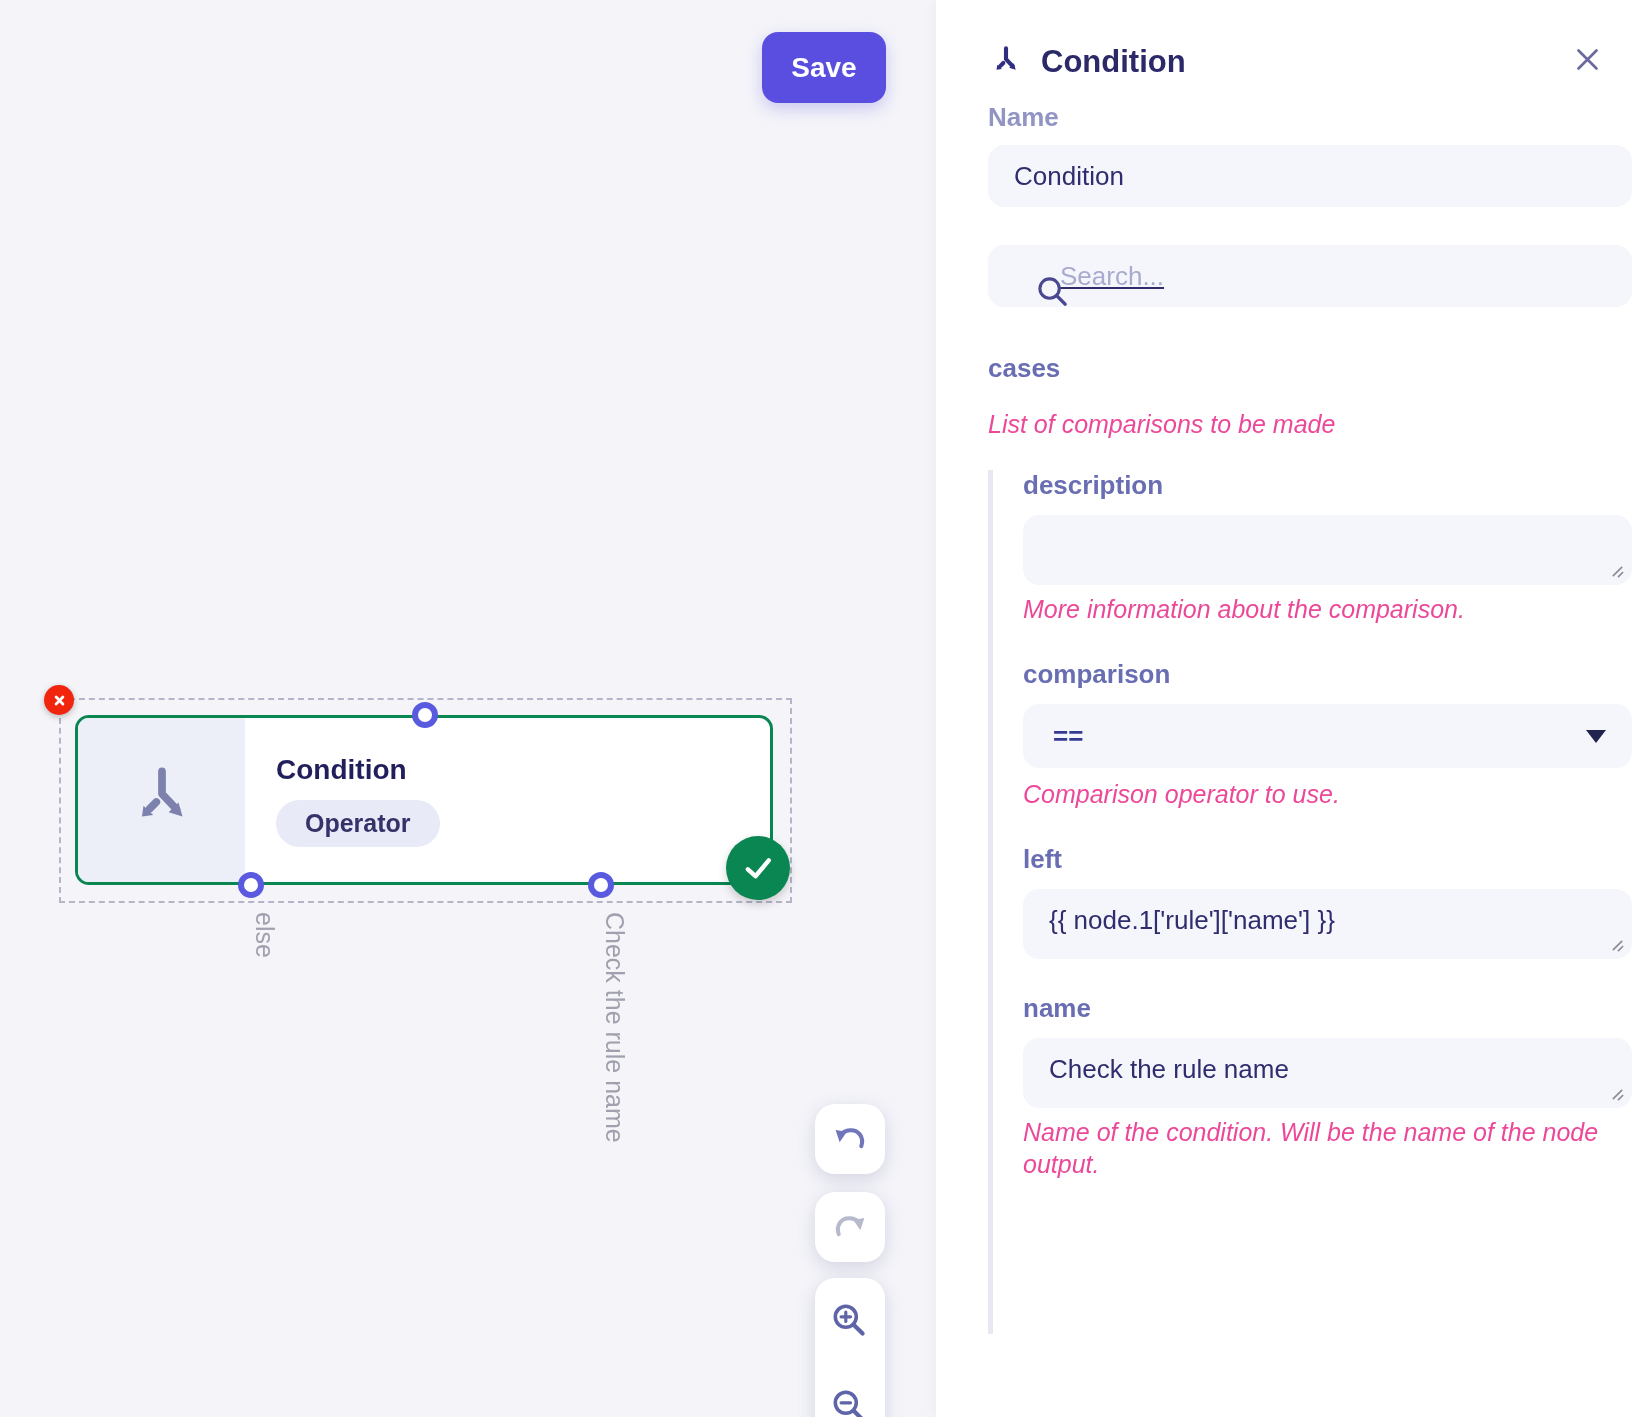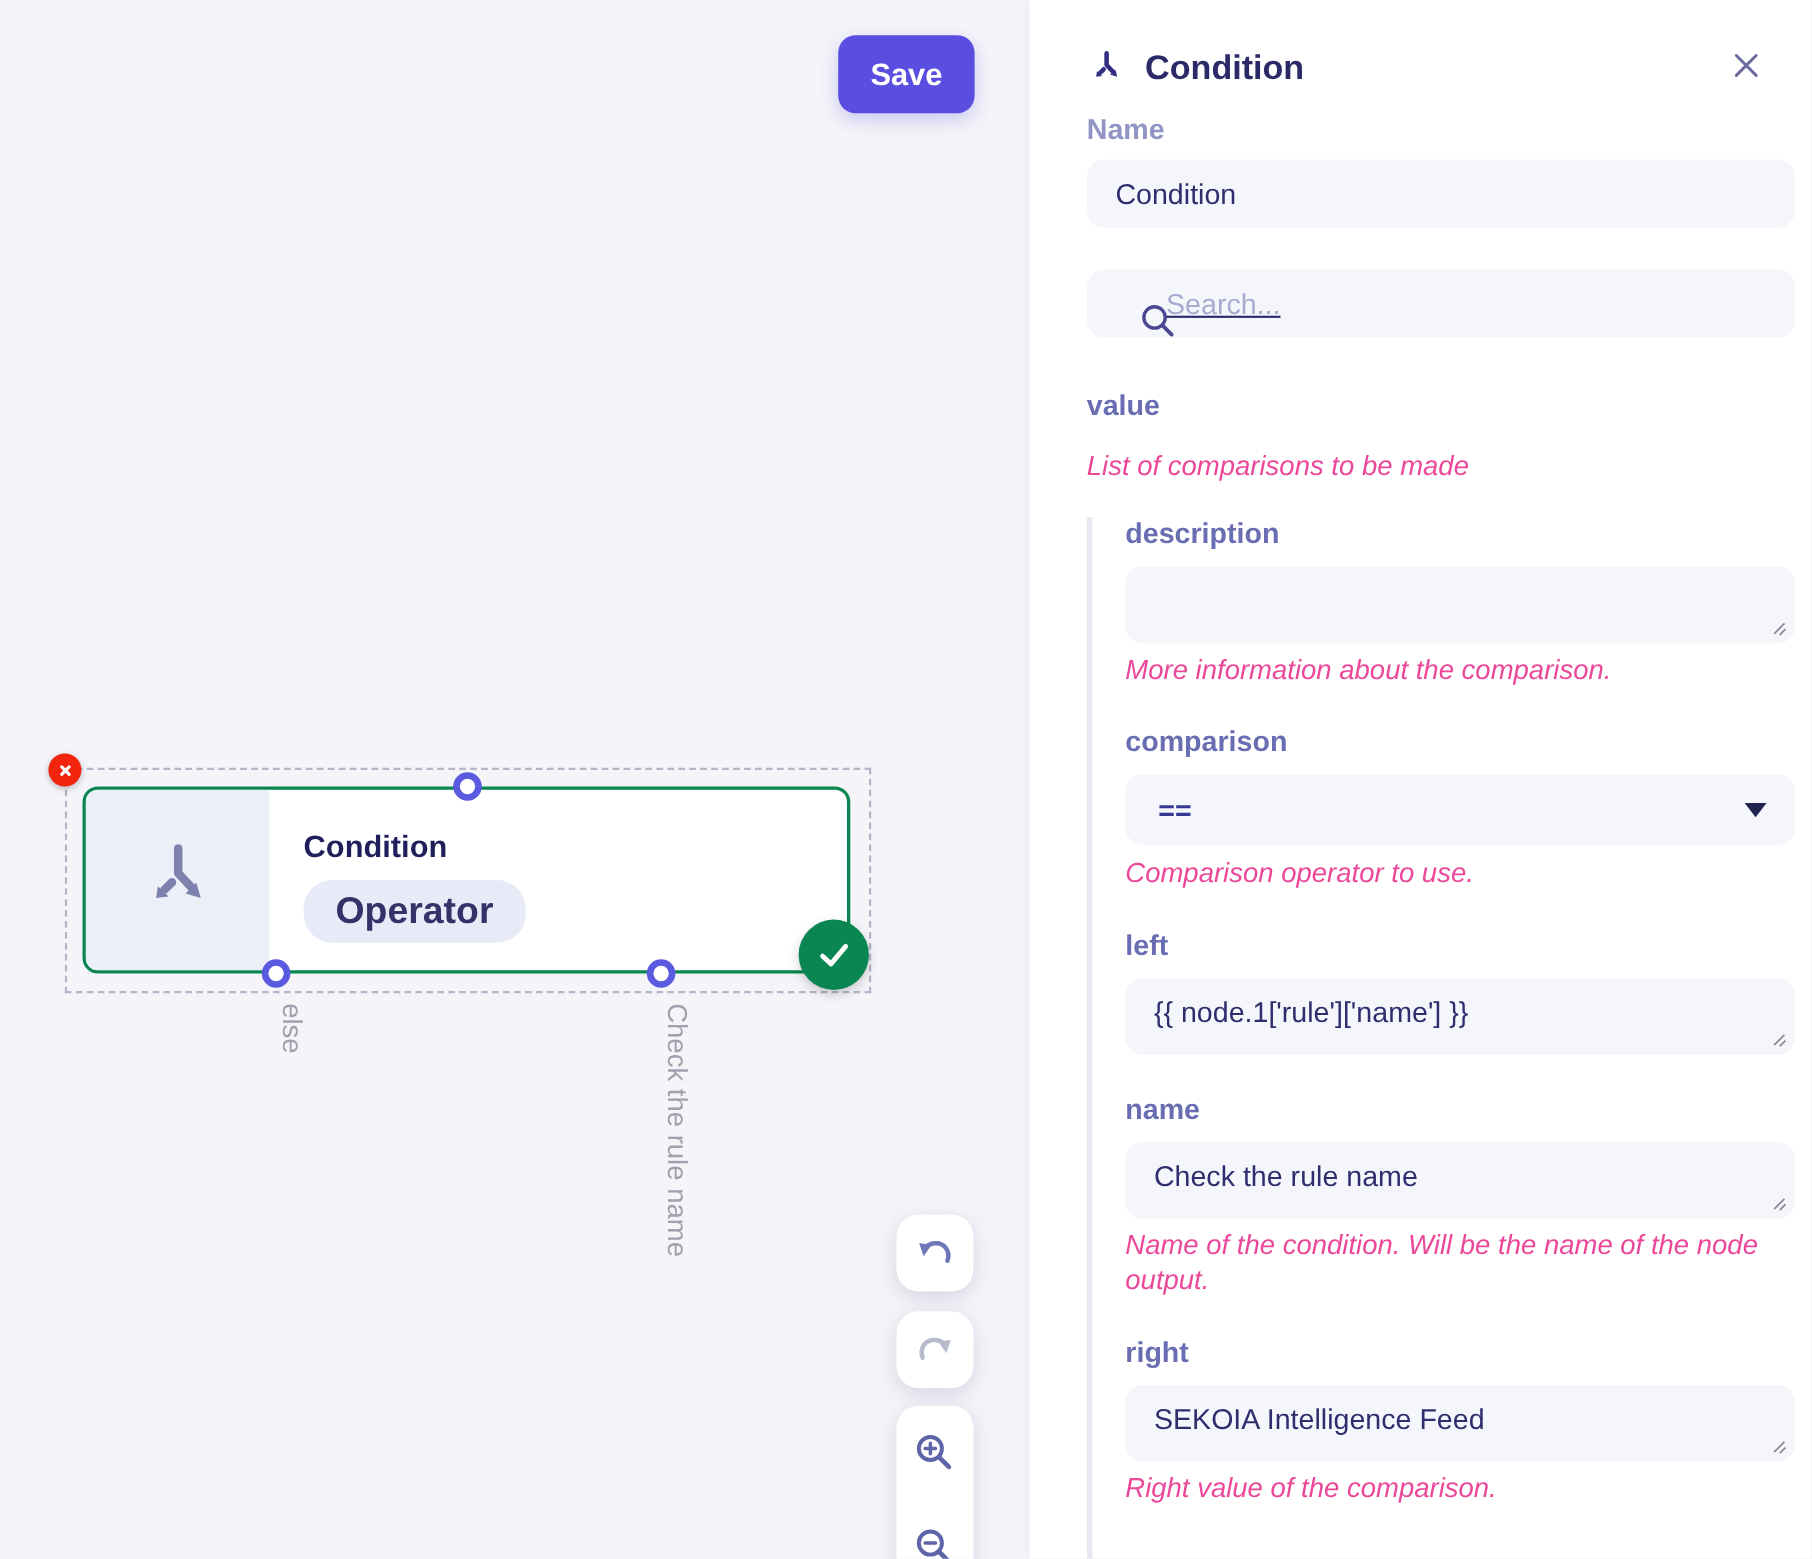--- a/index.html
+++ b/index.html
@@ -25,21 +25,21 @@
     box-shadow:0 2px 6px rgba(0,0,0,.25); }
 
   .node { position:absolute; left:75px; top:715px; width:698px; height:170px;
     background:#fff; border:3px solid #0a8652; border-radius:14px; display:flex; overflow:hidden; }
   .node-icon-sect { width:167px; background:#edeff8; display:flex;
     align-items:center; justify-content:center; flex:none; }
   .node-icon-sect svg { color:#7c81ae; }
   .node-body { padding:36px 0 0 31px; }
   .node-title { font-size:28px; font-weight:700; color:#201f5c; margin-bottom:14px; }
   .node-pill { display:inline-block; background:#e9eaf8; color:#343268;
-    font-size:34px; font-weight:600; padding:9px 29px; border-radius:26px; }
+    font-size:25px; font-weight:600; padding:9px 29px; border-radius:26px; }
 
   .handle { position:absolute; width:26px; height:26px; border-radius:50%;
     background:#fff; border:6px solid #5a5ae0; cursor:crosshair; }
   .handle.top { left:412px; top:702px; }
   .handle.b1 { left:238px; top:872px; }
   .handle.b2 { left:588px; top:872px; }
 
   .check-badge { position:absolute; left:726px; top:836px; width:64px; height:64px;
     border-radius:50%; background:#0a8652; display:flex; align-items:center;
     justify-content:center; box-shadow:0 4px 10px rgba(0,0,0,.18); }
@@ -218,21 +218,21 @@
       <div class="search-box">
         <span style="line-height:0; position:absolute; left:24px; top:15px;">
           <svg width="33" height="33" viewBox="0 0 34 34">
             <circle cx="14" cy="14" r="10" fill="none" stroke="#4a4890" stroke-width="3.2"></circle>
             <path d="M21.5 21.5 L30 30" stroke="#4a4890" stroke-width="3.6" stroke-linecap="round"></path>
           </svg>
         </span>
         <input class="field" type="text" placeholder="Search..." style="">
       </div>
 
-      <div class="lbl cases-lbl">value</div>
+      <div class="lbl cases-lbl">cases</div>
       <div class="help cases-help">List of comparisons to be made</div>
 
       <div class="group">
 
         <div class="fgroup">
           <div class="lbl">description</div>
           <div class="ta-wrap">
             <textarea class="field" style=""></textarea>
             <span class="resize-glyph">
               <svg width="15" height="15" viewBox="0 0 16 16">
@@ -270,29 +270,17 @@
             <textarea class="field" style="">Check the rule name</textarea>
             <span class="resize-glyph">
               <svg width="15" height="15" viewBox="0 0 16 16">
                   <path d="M3 13 L13 3 M8.5 14 L14 8.5" stroke="#8a8a97" stroke-width="1.7"></path>
                 </svg>
             </span>
           </div>
           <div class="help">Name of the condition. Will be the name of the node output.</div>
         </div>
 
-        <div class="fgroup">
-          <div class="lbl">right</div>
-          <div class="ta-wrap">
-            <textarea class="field" style="">SEKOIA Intelligence Feed</textarea>
-            <span class="resize-glyph">
-              <svg width="15" height="15" viewBox="0 0 16 16">
-                  <path d="M3 13 L13 3 M8.5 14 L14 8.5" stroke="#8a8a97" stroke-width="1.7"></path>
-                </svg>
-            </span>
-          </div>
-          <div class="help">Right value of the comparison.</div>
-        </div>
 
       </div>
     </div>
   </div>
 </div>
 
 </body></html>

